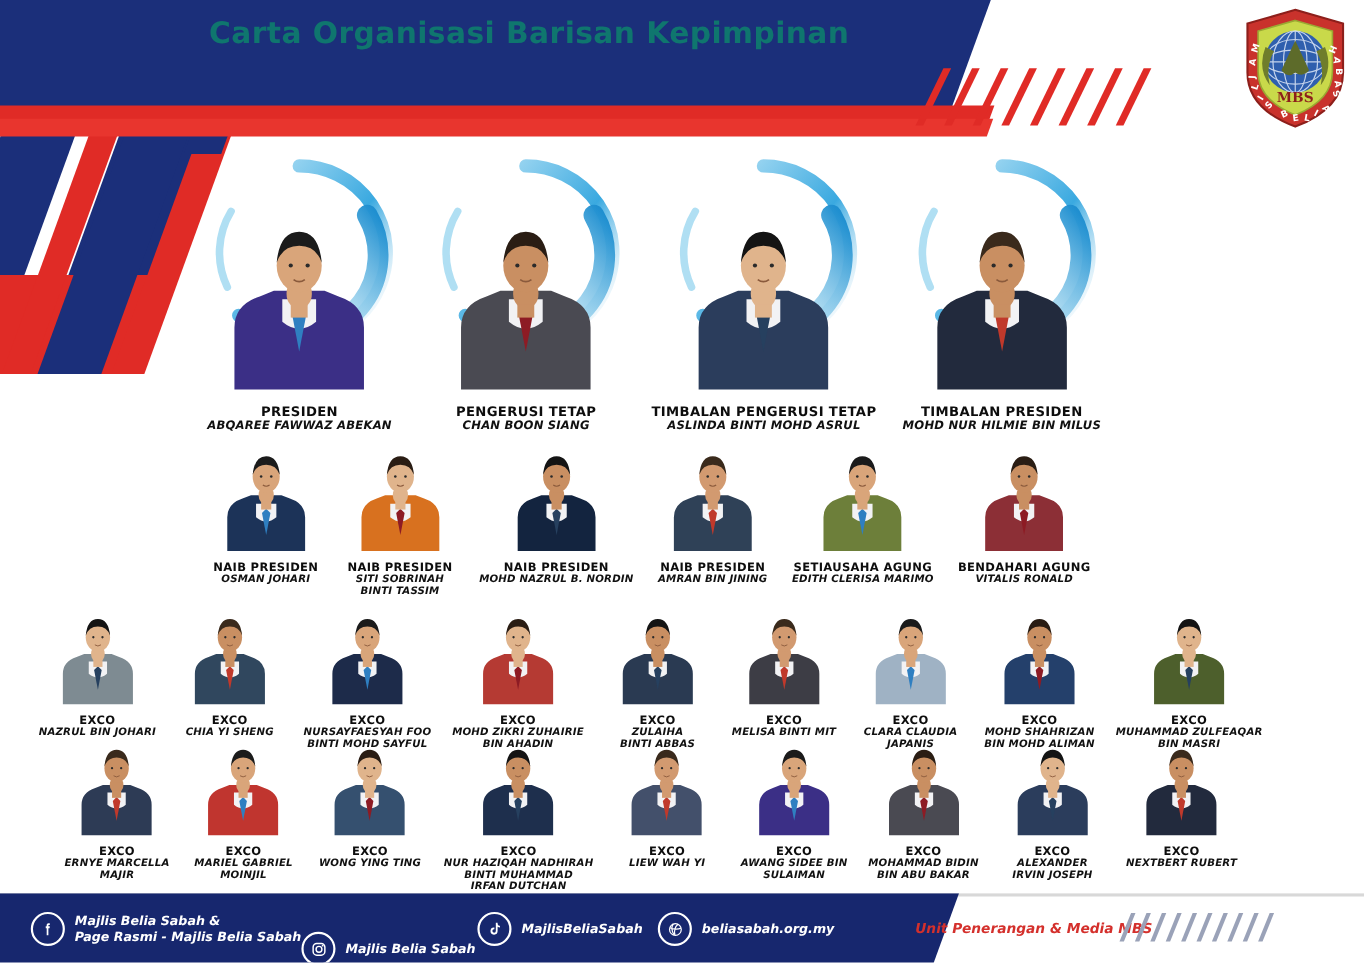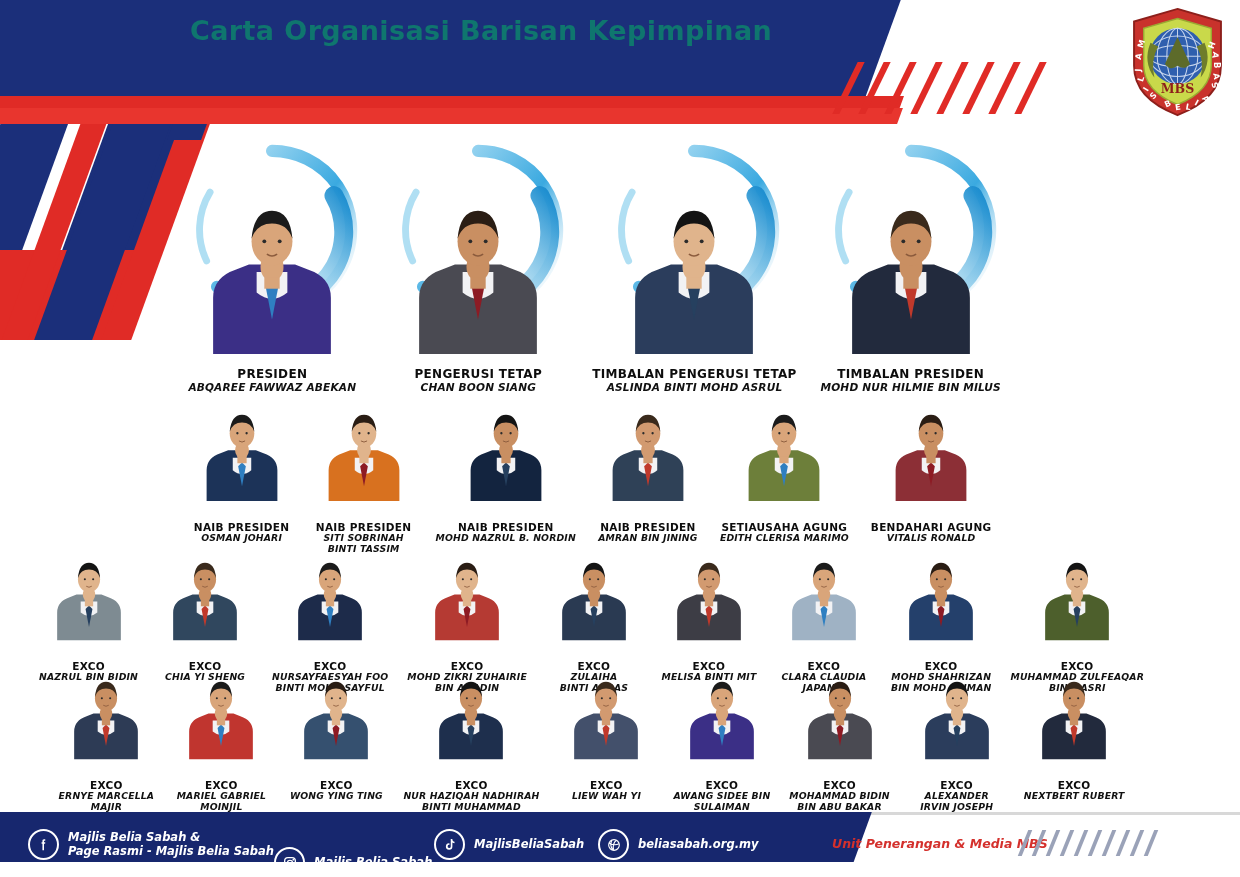--- a/index.html
+++ b/index.html
@@ -58,33 +58,33 @@
 
   .ph-top{position:relative;width:184px;height:222px;}
   .swoosh{position:absolute;left:6px;top:8px;width:172px;height:172px;}
   .pt-img{position:absolute;left:28px;top:12px;width:128px;height:206px;z-index:2;}
 
   .ph-sm{position:relative;width:96px;height:96px;}
   .ph-sm.r2{width:100px;height:100px;}
 
   .role{
     font-size:10.5px;font-weight:bold;color:#0d0d0d;text-align:center;
-    letter-spacing:.3px;line-height:12px;margin-top:17px;
+    letter-spacing:.3px;line-height:12px;margin-top:6px;
     font-family:"DejaVu Sans", sans-serif;
   }
   .role.big{font-size:12px;line-height:14px;margin-top:9px;}
   .pname{
     font-size:9.3px;font-style:italic;font-weight:bold;color:#111;
     text-align:center;line-height:10.6px;letter-spacing:.15px;
     font-family:"DejaVu Sans", sans-serif;white-space:pre-line;
   }
   .pname.big{font-size:10.6px;line-height:12px;}
 
   
-  .footer{position:absolute;left:0;top:812px;width:1240px;height:50px;overflow:hidden;}
+  .footer{position:absolute;left:0;top:812px;width:1240px;height:63px;overflow:hidden;}
   .ft-navy{position:absolute;left:-40px;top:0;width:900px;height:65px;background:#17276e;transform:skewX(-20deg);}
   .ft-red-line{position:absolute;left:0;top:0;width:1240px;height:3px;background:#d8d8d8;}
   .ft-items{position:absolute;left:0;top:0;width:1240px;height:65px;display:flex;align-items:center;z-index:4;}
   .ft-item{display:flex;align-items:center;color:#fff;}
   .ft-circle{
     width:27px;height:27px;border:2px solid #fff;border-radius:50%;
     display:flex;align-items:center;justify-content:center;flex:0 0 auto;
   }
   .ft-label{
     margin-left:9px;font-size:11.5px;font-style:italic;font-weight:bold;
@@ -471,21 +471,21 @@
       <ellipse cx="50" cy="60" rx="9" ry="11" fill="#e0b48c"></ellipse>
       <rect x="44" y="68" width="12" height="9" fill="#e0b48c"></rect>
       <ellipse cx="50" cy="38" rx="16" ry="19" fill="#e0b48c"></ellipse>
       <path d="M34 36 q2-22 16-22 q14 0 16 22 q-4-12 -16-12 q-12 0-16 12 z" fill="#141414"></path>
       <circle cx="44" cy="38" r="1.5" fill="#2b2b2b"></circle>
       <circle cx="56" cy="38" r="1.5" fill="#2b2b2b"></circle>
       <path d="M46 48 q4 3 8 0" stroke="#8a5a3c" stroke-width="1.2" fill="none"></path>
     </g>
   </svg></div>
         <div class="role">EXCO</div>
-        <div class="pname">NAZRUL BIN BIDIN</div>
+        <div class="pname">NAZRUL BIN JOHARI</div>
       </div>
       <div class="cell">
         <div class="ph-sm" style="width: 96px; height: 90px;">
   <svg viewBox="0 0 100 130" width="96" height="90" preserveAspectRatio="xMidYMax meet">
     <g>
       <path d="M50 112 m-46 14 v-40
                q0-16 18-22 l10-4 h36 l10 4 q18 6 18 22 v40 z" fill="#30475e"></path>
       <path d="M38 70 h24 v16 q-12 10 -24 0 z" fill="#f2f2f4"></path>
       <path d="M50 76 l5 5 -5 26 -5 -26 z" fill="#c0392b"></path>
       <ellipse cx="50" cy="60" rx="9" ry="11" fill="#c98f62"></ellipse>

